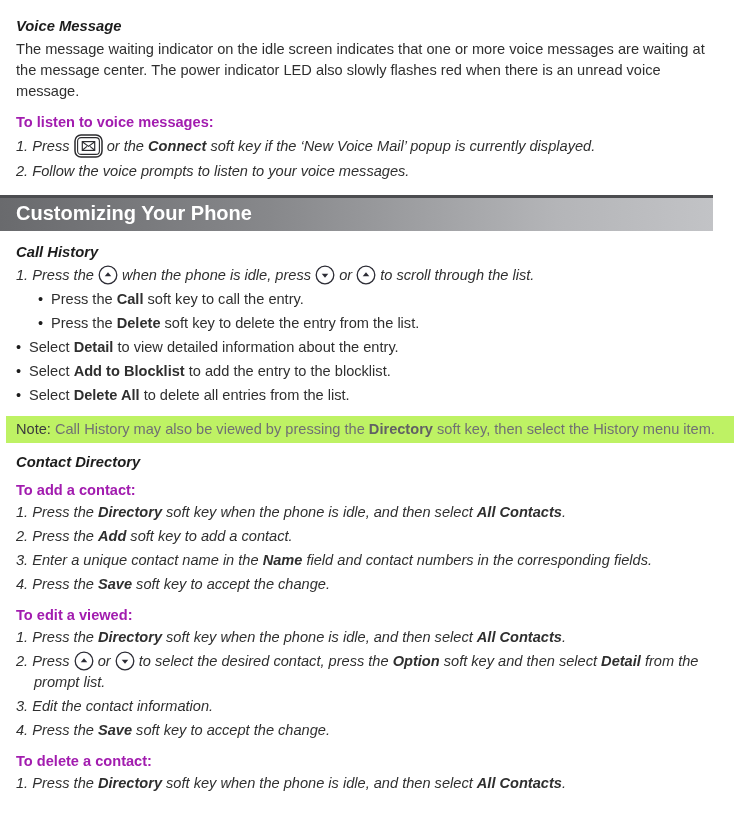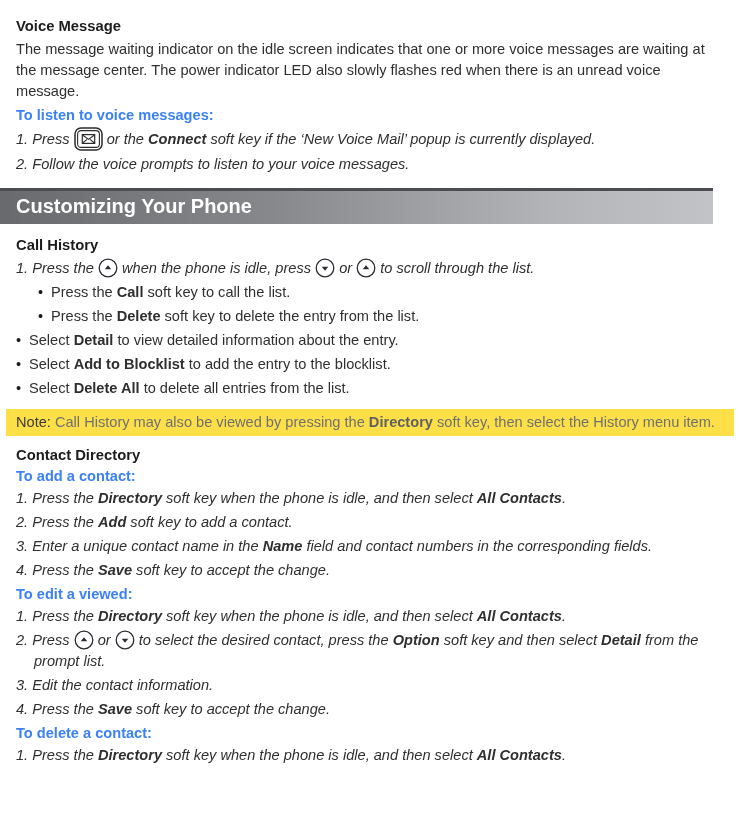--- a/index.html
+++ b/index.html
@@ -3,38 +3,38 @@
 <meta charset="utf-8">
 <style>
   html,body{margin:0;padding:0;background:#ffffff;}
   body{
     width:740px;height:822px;overflow:hidden;
     font-family:"Liberation Sans","DejaVu Sans",sans-serif;
     font-size:14.6px;color:#2f2f2f;
   }
   .content{padding:7px 12px 0 16px;}
   .blk{margin:0 0 2px 0;}
-  .h{font-weight:bold;font-size:14.8px;color:#1c1c1c;margin:11px 0 5px 0;}
-  .sub{font-weight:bold;color:#3b82f6;margin:5px 0 4px 0;}
+  .h{font-weight:bold;font-size:14.8px;color:#1c1c1c;margin:11px 0 5px 0;font-style:italic;}
+  .sub{font-weight:bold;color:#a21caf;margin:12px 0 4px 0;}
   .p{line-height:21px;margin:2px 8px 3px 0;}
   .step{line-height:21px;margin:2px 0 3px 0;padding-left:18px;text-indent:-18px;font-style:italic;}
   .bullet{position:relative;line-height:21px;margin:2px 0 3px 0;padding-left:13px;}
   .bullet::before{content:"\2022";position:absolute;left:0;top:0;color:#1c1c1c;}
   .bullet2{margin-left:22px;}
   .b{font-weight:bold;}
   .banner{
     margin:13px 12px 13px -16px;
     width:697px;
     padding:2px 0 5px 16px;
     background:linear-gradient(90deg,#696a6d 0%,#87888b 38%,#b4b5b8 78%,#c2c3c6 100%);
     border-top:3px solid #4c4d50;
     color:#ffffff;font-weight:bold;font-size:20px;line-height:26px;
   }
   .note{
-    background:#fde047;color:#707073;
+    background:#bef264;color:#707073;
     line-height:20px;
     margin:10px -6px 10px -10px;
     padding:3px 10px 4px 10px;
   }
   .note .note-label{color:#3a3a3c;}
   .note .b{color:#616164;}
   .ico{display:inline-block;vertical-align:-5px;line-height:0;text-indent:0;}
   .ico.key{vertical-align:-7px;}
 </style>
 </head>
@@ -56,21 +56,21 @@
     <div class="blk step"><span>1. Press the </span><span class="ico"><svg width="20" height="20" viewBox="0 0 20 20">
           <circle cx="10" cy="10" r="8.8" fill="none" stroke="#2c2c35" stroke-width="1.3"></circle>
           <path d="M10 7.2 L13.3 11.2 L6.7 11.2 Z" fill="#2c2c35"></path>
         </svg></span><span> when the phone is idle, press </span><span class="ico"><svg width="20" height="20" viewBox="0 0 20 20">
           <circle cx="10" cy="10" r="8.8" fill="none" stroke="#2c2c35" stroke-width="1.3"></circle>
           <path d="M10 12.8 L6.7 8.8 L13.3 8.8 Z" fill="#2c2c35"></path>
         </svg></span><span> or </span><span class="ico"><svg width="20" height="20" viewBox="0 0 20 20">
           <circle cx="10" cy="10" r="8.8" fill="none" stroke="#2c2c35" stroke-width="1.3"></circle>
           <path d="M10 7.2 L13.3 11.2 L6.7 11.2 Z" fill="#2c2c35"></path>
         </svg></span><span> to scroll through the list.</span></div>
-    <div class="blk bullet bullet2"><span>Press the </span><span class="b">Call</span><span> soft key to call the list.</span></div>
+    <div class="blk bullet bullet2"><span>Press the </span><span class="b">Call</span><span> soft key to call the entry.</span></div>
     <div class="blk bullet bullet2"><span>Press the </span><span class="b">Delete</span><span> soft key to delete the entry from the list.</span></div>
     <div class="blk bullet"><span>Select </span><span class="b">Detail</span><span> to view detailed information about the entry.</span></div>
     <div class="blk bullet"><span>Select </span><span class="b">Add to Blocklist</span><span> to add the entry to the blocklist.</span></div>
     <div class="blk bullet"><span>Select </span><span class="b">Delete All</span><span> to delete all entries from the list.</span></div>
     <div class="blk note"><span class="note-label">Note:</span><span> Call History may also be viewed by pressing the </span><span class="b">Directory</span><span> soft key, then select the History menu item.</span></div>
     <div class="blk h"><span>Contact Directory</span></div>
     <div class="blk sub"><span>To add a contact:</span></div>
     <div class="blk step"><span>1. Press the </span><span class="b">Directory</span><span> soft key when the phone is idle, and then select </span><span class="b">All Contacts</span><span>.</span></div>
     <div class="blk step"><span>2. Press the </span><span class="b">Add</span><span> soft key to add a contact.</span></div>
     <div class="blk step"><span>3. Enter a unique contact name in the </span><span class="b">Name</span><span> field and contact numbers in the corresponding fields.</span></div>

